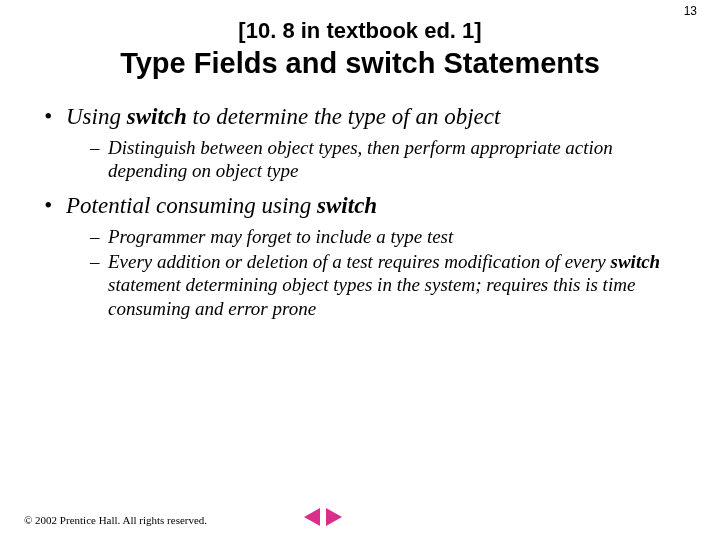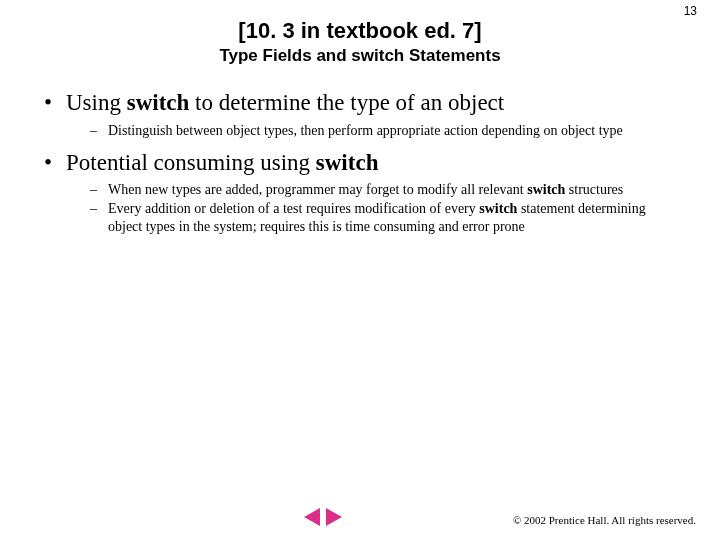--- a/index.html
+++ b/index.html
@@ -1,59 +1,57 @@
 <!DOCTYPE html>
 <html><head>
 <meta charset="utf-8">
 <style>
   * { margin: 0; padding: 0; box-sizing: border-box; }
   html, body { width: 720px; height: 540px; background: #fff; font-family: "Times New Roman", Times, serif; color: #000; position: relative; overflow: hidden; }
   .page-number { position: absolute; top: 4px; right: 23px; font-family: Arial, Helvetica, sans-serif; font-size: 12px; }
   .title-block { text-align: center; margin-top: 18px; }
   .title-line1 { font-family: Arial, Helvetica, sans-serif; font-weight: bold; font-size: 22px; line-height: 1.2; }
-  .title-line2 { font-family: Arial, Helvetica, sans-serif; font-weight: bold; font-size: 17px; line-height: 1.2; margin-top: 2px; }
+  .title-line2 { font-family: Arial, Helvetica, sans-serif; font-weight: bold; font-size: 29px; line-height: 1.2; margin-top: 2px; }
   .content { margin-top: 22px; padding: 0 40px 0 40px; }
   ul.level1 { list-style: none; }
-  ul.level1 > li { position: relative; padding-left: 26px; font-size: 23px; line-height: 1.25; margin-bottom: 4px; }
+  ul.level1 > li { position: relative; padding-left: 26px; font-size: 23px; line-height: 1.25; margin-bottom: 4px; font-style: italic; }
   ul.level1 > li::before { content: "•"; position: absolute; left: 4px; top: 0; font-size: 23px; }
   ul.level2 { list-style: none; margin: 4px 0 10px 24px; }
-  ul.level2 > li { position: relative; padding-left: 18px; font-size: 14px; line-height: 1.22; margin-bottom: 2px; }
+  ul.level2 > li { position: relative; padding-left: 18px; font-size: 19px; line-height: 1.22; margin-bottom: 2px; }
   ul.level2 > li::before { content: "–"; position: absolute; left: 0; top: 0; }
   .b { font-weight: bold; }
-  .footer { position: absolute; bottom: 14px; left: 24px; right: 24px; display: flex; align-items: center; justify-content: flex-end; }
+  .footer { position: absolute; bottom: 14px; left: 24px; right: 24px; display: flex; align-items: center; justify-content: flex-start; }
   .copyright { font-size: 11px; font-family: "Times New Roman", serif; }
   .nav-buttons { display: flex; gap: 6px; position: absolute; left: 280px; bottom: 0; }
   .tri { width: 0; height: 0; display: inline-block; }
   .tri-left { border-top: 9px solid transparent; border-bottom: 9px solid transparent; border-right: 16px solid #d92f8a; }
   .tri-right { border-top: 9px solid transparent; border-bottom: 9px solid transparent; border-left: 16px solid #d92f8a; }
 </style>
 </head>
 <body>
 
 <div class="page-number">13</div>
 
 <div class="title-block">
-  <div class="title-line1">[10. 3 in textbook ed. 7]</div>
+  <div class="title-line1">[10. 8 in textbook ed. 1]</div>
   <div class="title-line2">Type Fields and switch Statements</div>
 </div>
 
 <div class="content">
   <ul class="level1">
     <li>
       <span>Using </span><span class="b">switch</span><span> to determine the type of an object</span>
       <ul class="level2">
         <li>Distinguish between object types, then perform appropriate action depending on object type</li>
       </ul>
     </li>
     <li>
       <span>Potential consuming using </span><span class="b">switch</span><span></span>
       <ul class="level2">
-        <li>
-          <span>When new types are added, programmer may forget to modify all relevant </span><span class="b">switch</span><span> structures</span>
-        </li>
+        <li>Programmer may forget to include a type test</li>
         <li>
           <span>Every addition or deletion of a test requires modification of every </span><span class="b">switch</span><span> statement determining object types in the system; requires this is time consuming and error prone</span>
         </li>
       </ul>
     </li>
   </ul>
 </div>
 
 <div class="footer">
   <div class="copyright">© 2002 Prentice Hall. All rights reserved.</div>

